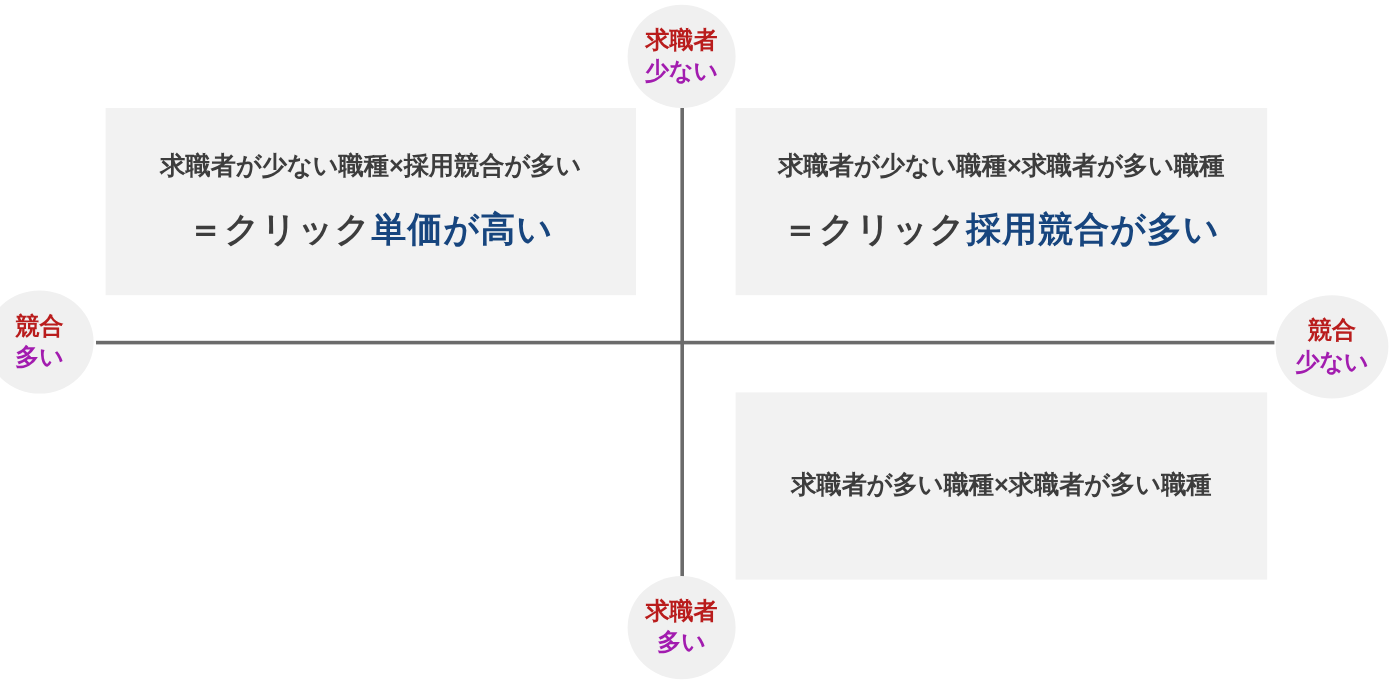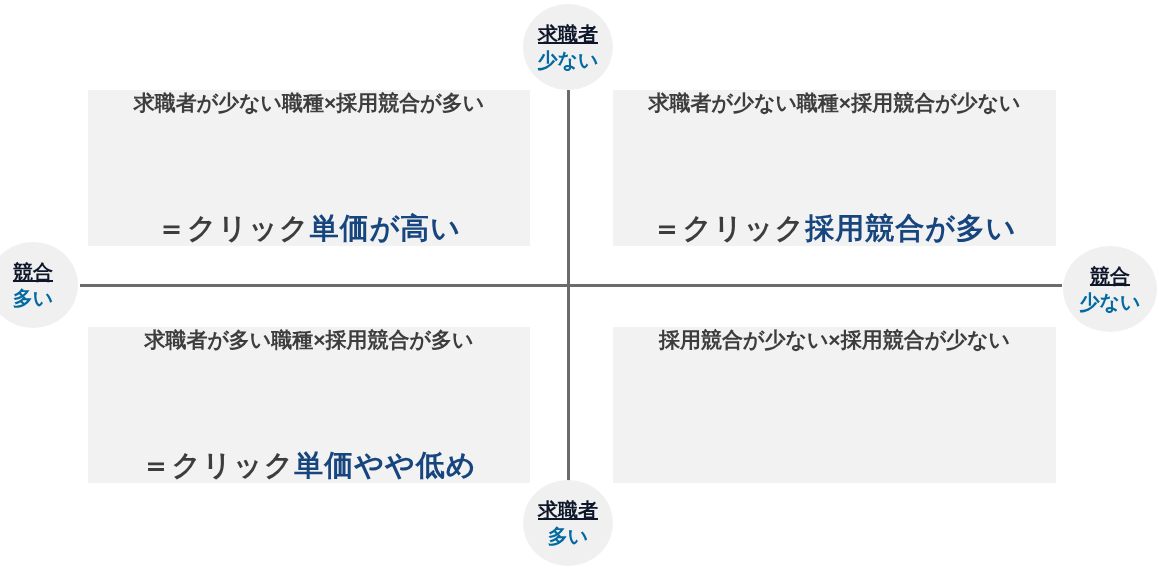--- a/index.html
+++ b/index.html
@@ -32,21 +32,21 @@
     height: 402px;
     background: #6b6b6b;
   }
   
   .quad {
     position: absolute;
     background: #f2f2f2;
     display: flex;
     flex-direction: column;
     align-items: center;
-    justify-content: space-between;
+    justify-content: center;
     text-align: center;
     z-index: 1;
   }
   .quad-tl { left: 88px;  top: 90px;  width: 442px; height: 156px; }
   .quad-tr { left: 613px; top: 90px;  width: 443px; height: 156px; }
   .quad-bl { left: 88px;  top: 327px; width: 442px; height: 156px; }
   .quad-br { left: 613px; top: 327px; width: 443px; height: 156px; }
 
   .quad-condition {
     font-size: 21px;
@@ -82,54 +82,48 @@
     font-size: 20px;
     line-height: 1.3;
     z-index: 2;
     white-space: nowrap;
   }
   .circle-top    { left: 523px;  top: 4px;   width: 90px; height: 86px; }
   .circle-bottom { left: 523px;  top: 480px; width: 90px; height: 86px; }
   .circle-left   { left: -12px;  top: 242px; width: 90px; height: 86px; }
   .circle-right  { left: 1063px; top: 246px; width: 94px; height: 86px; }
 
-  .axis-primary  { color: #0f172a; text-decoration: underline; }
-  .axis-emphasis { color: #0369a1; }
+  .axis-primary  { color: #b91c1c; }
+  .axis-emphasis { color: #a21caf; }
 </style>
 </head>
 <body>
 
 <div class="stage">
 
   <div class="axis-line-h"></div>
   <div class="axis-line-v"></div>
 
   <div class="quad quad-tl">
     <div class="quad-condition">求職者が少ない職種×採用競合が多い</div>
     <div class="quad-result">
       <span>＝クリック</span><span class="hl">単価が高い</span>
     </div>
   </div>
 
   <div class="quad quad-tr">
-    <div class="quad-condition">求職者が少ない職種×採用競合が少ない</div>
+    <div class="quad-condition">求職者が少ない職種×求職者が多い職種</div>
     <div class="quad-result">
       <span>＝クリック</span><span class="hl">採用競合が多い</span>
     </div>
   </div>
 
-  <div class="quad quad-bl">
-    <div class="quad-condition">求職者が多い職種×採用競合が多い</div>
-    <div class="quad-result">
-      <span>＝クリック</span><span class="hl">単価やや低め</span>
-    </div>
-  </div>
 
   <div class="quad quad-br">
-    <div class="quad-condition">採用競合が少ない×採用競合が少ない</div>
+    <div class="quad-condition">求職者が多い職種×求職者が多い職種</div>
   </div>
 
   <div class="axis-circle circle-top">
     <span class="axis-primary">求職者</span>
     <span class="axis-emphasis">少ない</span>
   </div>
 
   <div class="axis-circle circle-bottom">
     <span class="axis-primary">求職者</span>
     <span class="axis-emphasis">多い</span>

